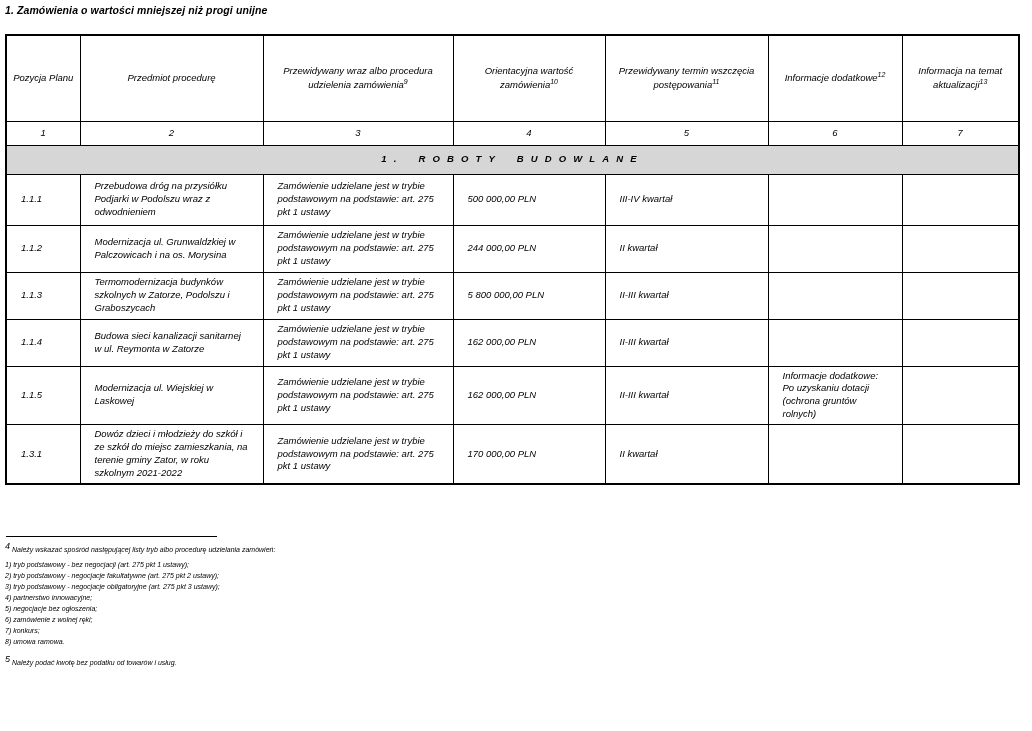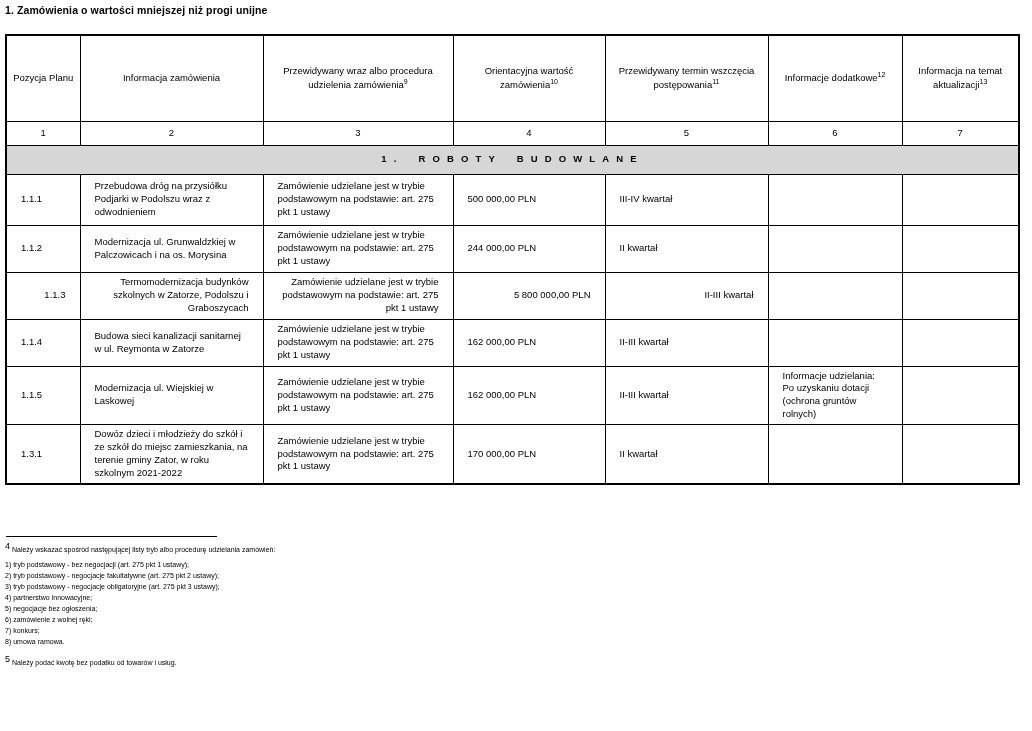--- a/index.html
+++ b/index.html
@@ -3,21 +3,21 @@
 <meta charset="utf-8">
 <style>
   * { box-sizing: border-box; margin: 0; padding: 0; }
   html, body {
     width: 1032px; height: 731px;
     background: #ffffff;
     font-family: "Liberation Sans", "DejaVu Sans", sans-serif;
     color: #000;
     overflow: hidden;
   }
-  .page { padding: 4px 14px 0 5px; }
+  .page { padding: 4px 14px 0 5px; font-style: italic; }
 
   .doc-title {
     font-size: 10.5px;
     font-weight: bold;
     margin-bottom: 18px;
     letter-spacing: 0.1px;
   }
 
   table.plan {
     border-collapse: collapse;
@@ -51,21 +51,21 @@
     height: 29px;
     background: #d6d6d6;
     text-align: center;
     font-weight: bold;
     letter-spacing: 0.75em;
     word-spacing: 0.55em;
     padding-left: 0; padding-right: 0;
   }
   tr.r1 td { height: 51px; }
   tr.r2 td { height: 47px; }
-  tr.r3 td { height: 47px; text-align: right; }
+  tr.r3 td { height: 47px; }
   tr.r4 td { height: 47px; }
   tr.r5 td { height: 48px; }
   tr.r6 td { height: 60px; }
 
   .footnotes {
     margin-top: 51px;
     font-size: 7px;
     line-height: 11px;
   }
   .fn-divider {
@@ -91,21 +91,21 @@
         <col style="width:183px">
         <col style="width:190px">
       <col style="width:152px">
         <col style="width:163px">
         <col style="width:134px">
       <col style="width:117px">
     </colgroup>
     <tbody>
       <tr class="rh-header">
         <th><span>Pozycja Planu</span><sup></sup></th>
-        <th><span>Informacja zamówienia</span><sup></sup></th>
+        <th><span>Przedmiot procedurę</span><sup></sup></th>
         <th><span>Przewidywany wraz albo procedura udzielenia zamówienia</span><sup>9</sup></th>
         <th><span>Orientacyjna wartość zamówienia</span><sup>10</sup></th>
         <th><span>Przewidywany termin wszczęcia postępowania</span><sup>11</sup></th>
         <th><span>Informacje dodatkowe</span><sup>12</sup></th>
         <th><span>Informacja na temat aktualizacji</span><sup>13</sup></th>
       </tr>
 
       <tr class="nums">
         <td>1</td>
         <td>2</td>
@@ -159,21 +159,21 @@
         <td></td>
         <td></td>
       </tr>
 
       <tr class="r5">
         <td>1.1.5</td>
         <td>Modernizacja ul. Wiejskiej w Laskowej</td>
         <td>Zamówienie udzielane jest w trybie podstawowym na podstawie: art. 275 pkt 1 ustawy</td>
         <td>162 000,00 PLN</td>
         <td>II-III kwartał</td>
-        <td>Informacje udzielania: Po uzyskaniu dotacji (ochrona gruntów rolnych)</td>
+        <td>Informacje dodatkowe: Po uzyskaniu dotacji (ochrona gruntów rolnych)</td>
         <td></td>
       </tr>
 
 
       <tr class="r6">
         <td>1.3.1</td>
         <td>Dowóz dzieci i młodzieży do szkół i ze szkół do miejsc zamieszkania, na terenie gminy Zator, w roku szkolnym 2021-2022</td>
         <td>Zamówienie udzielane jest w trybie podstawowym na podstawie: art. 275 pkt 1 ustawy</td>
         <td>170 000,00 PLN</td>
         <td>II kwartał</td>

